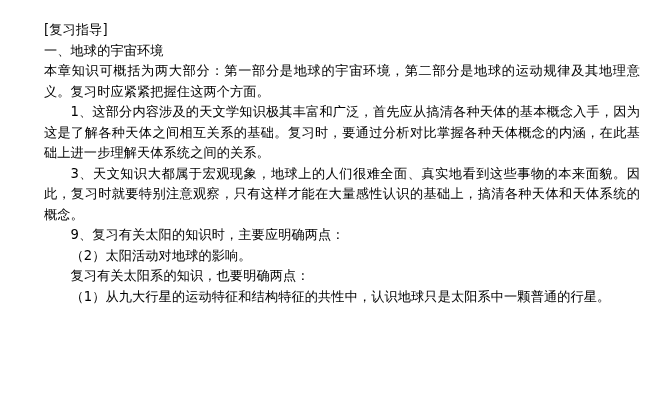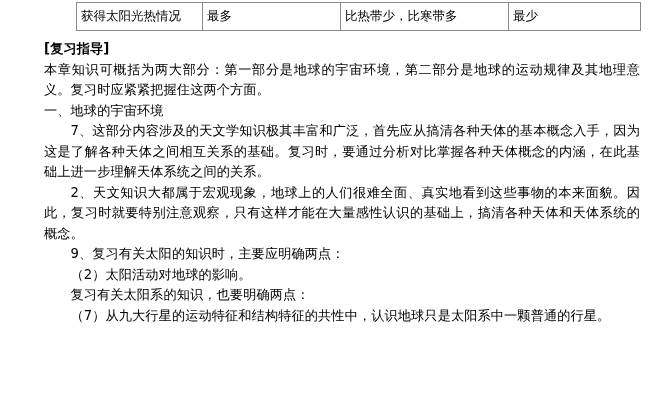--- a/index.html
+++ b/index.html
@@ -52,50 +52,38 @@
     padding: 0 26px 0 44px;
   }
   p {
     margin: 0;
     font-size: 13.2px;
     line-height: 20.5px;
     letter-spacing: 0.1px;
     text-align: justify;
   }
   p.heading {
-    font-weight: bold;
-    margin-top: 8px;
+    font-weight: normal;
+    margin-top: 20px;
   }
   p.indent2 {
     text-indent: 2em;
   }
 </style>
 </head>
 <body>
 
 <div class="page">
 
-  <div class="table-wrap">
-    <table class="top-table">
-      <tbody>
-          <tr>
-        <td class="col-a">获得太阳光热情况</td>
-        <td class="col-b">最多</td>
-        <td class="col-c">比热带少，比寒带多</td>
-        <td class="col-d">最少</td>
-      </tr>
-    </tbody>
-      </table>
-  </div>
 
   <div class="content">
     <p class="heading">[复习指导]</p>
+    <p>一、地球的宇宙环境</p>
     <p>本章知识可概括为两大部分：第一部分是地球的宇宙环境，第二部分是地球的运动规律及其地理意义。复习时应紧紧把握住这两个方面。</p>
-    <p>一、地球的宇宙环境</p>
-    <p class="indent2">7、这部分内容涉及的天文学知识极其丰富和广泛，首先应从搞清各种天体的基本概念入手，因为这是了解各种天体之间相互关系的基础。复习时，要通过分析对比掌握各种天体概念的内涵，在此基础上进一步理解天体系统之间的关系。</p>
-    <p class="indent2">2、天文知识大都属于宏观现象，地球上的人们很难全面、真实地看到这些事物的本来面貌。因此，复习时就要特别注意观察，只有这样才能在大量感性认识的基础上，搞清各种天体和天体系统的概念。</p>
+    <p class="indent2">1、这部分内容涉及的天文学知识极其丰富和广泛，首先应从搞清各种天体的基本概念入手，因为这是了解各种天体之间相互关系的基础。复习时，要通过分析对比掌握各种天体概念的内涵，在此基础上进一步理解天体系统之间的关系。</p>
+    <p class="indent2">3、天文知识大都属于宏观现象，地球上的人们很难全面、真实地看到这些事物的本来面貌。因此，复习时就要特别注意观察，只有这样才能在大量感性认识的基础上，搞清各种天体和天体系统的概念。</p>
     <p class="indent2">9、复习有关太阳的知识时，主要应明确两点：</p>
     <p class="indent2">（2）太阳活动对地球的影响。</p>
     <p class="indent2">复习有关太阳系的知识，也要明确两点：</p>
-    <p class="indent2">（7）从九大行星的运动特征和结构特征的共性中，认识地球只是太阳系中一颗普通的行星。</p>
+    <p class="indent2">（1）从九大行星的运动特征和结构特征的共性中，认识地球只是太阳系中一颗普通的行星。</p>
   </div>
 
 </div>
 
 </body></html>

